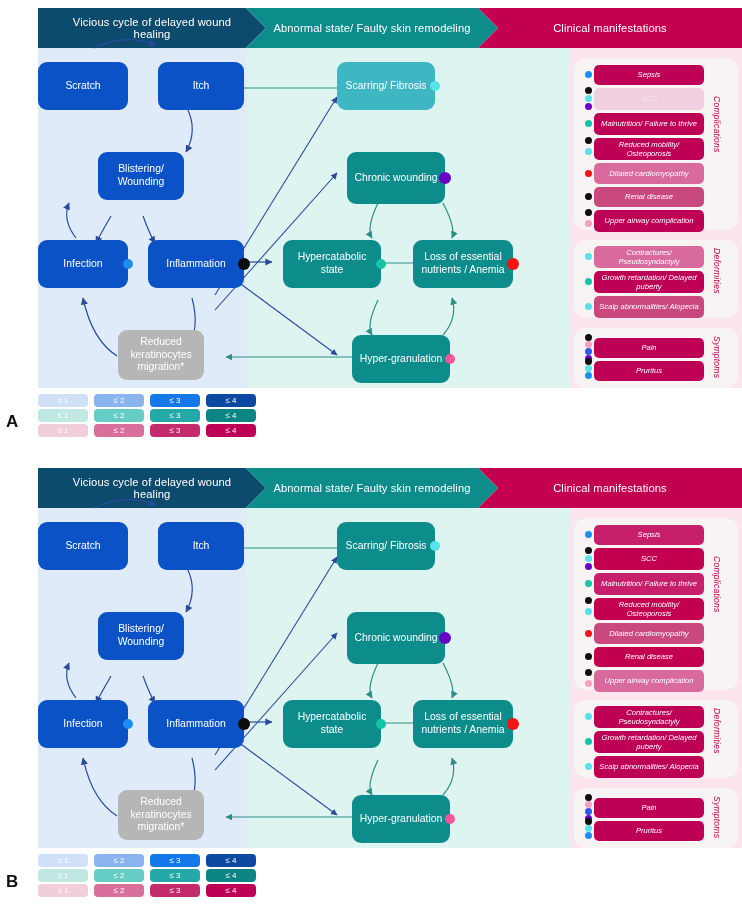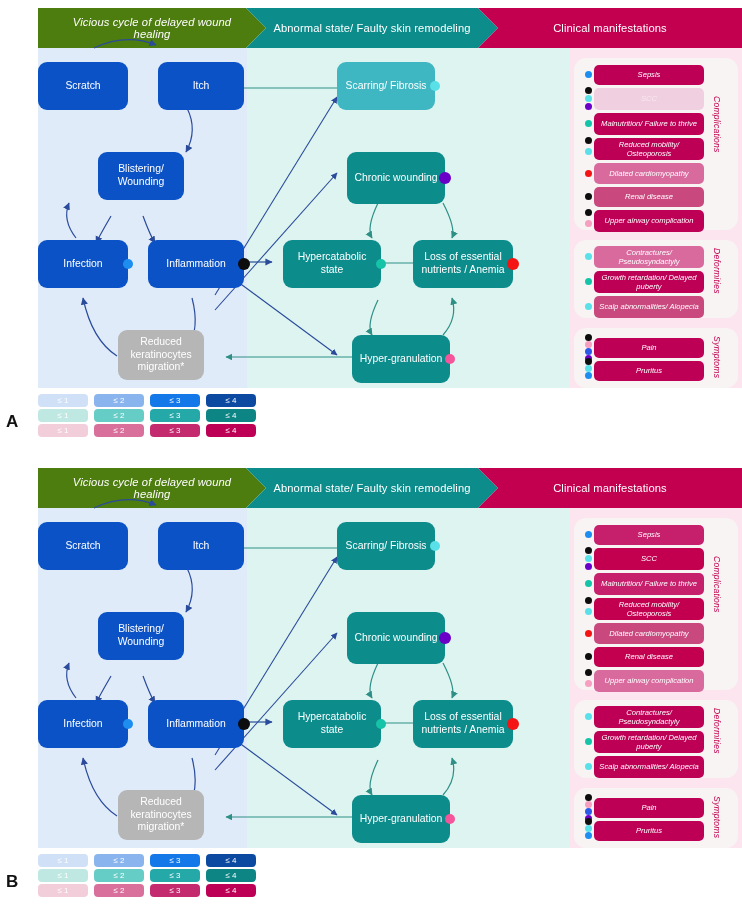--- a/index.html
+++ b/index.html
@@ -11,22 +11,22 @@
   #panelA{top:0;}
   #panelB{top:460px;}
 
   .panel-letter{position:absolute;left:6px;font-size:17px;font-weight:bold;color:#111;}
 
   
   .bands{position:absolute;left:38px;top:8px;width:704px;height:40px;}
   .band{position:absolute;top:0;height:40px;display:flex;align-items:center;justify-content:center;
         color:#fff;font-size:11.2px;letter-spacing:.1px;text-align:center;}
   .band span{display:block;padding:0 16px;}
-  .band.b1{left:0;width:228px;background:#4d7c0f;
-        clip-path:polygon(0 0,208px 0,228px 50%,208px 100%,0 100%);font-style:italic;}
+  .band.b1{left:0;width:228px;background:#0c4a6e;
+        clip-path:polygon(0 0,208px 0,228px 50%,208px 100%,0 100%);}
   .band.b2{left:208px;width:252px;background:#0d8c8c;
         clip-path:polygon(0 0,232px 0,252px 50%,232px 100%,0 100%,20px 50%);}
   .band.b3{left:440px;width:264px;background:#c30050;
         clip-path:polygon(0 0,264px 0,264px 100%,0 100%,20px 50%);}
 
   
   .colbg{position:absolute;top:48px;height:340px;}
   .colbg.c1{left:38px;width:209px;background:#e0ebf9;}
   .colbg.c2{left:247px;width:333px;background:#ddf4f0;}
   .colbg.c3{left:570px;width:172px;background:#fce5ee;}

